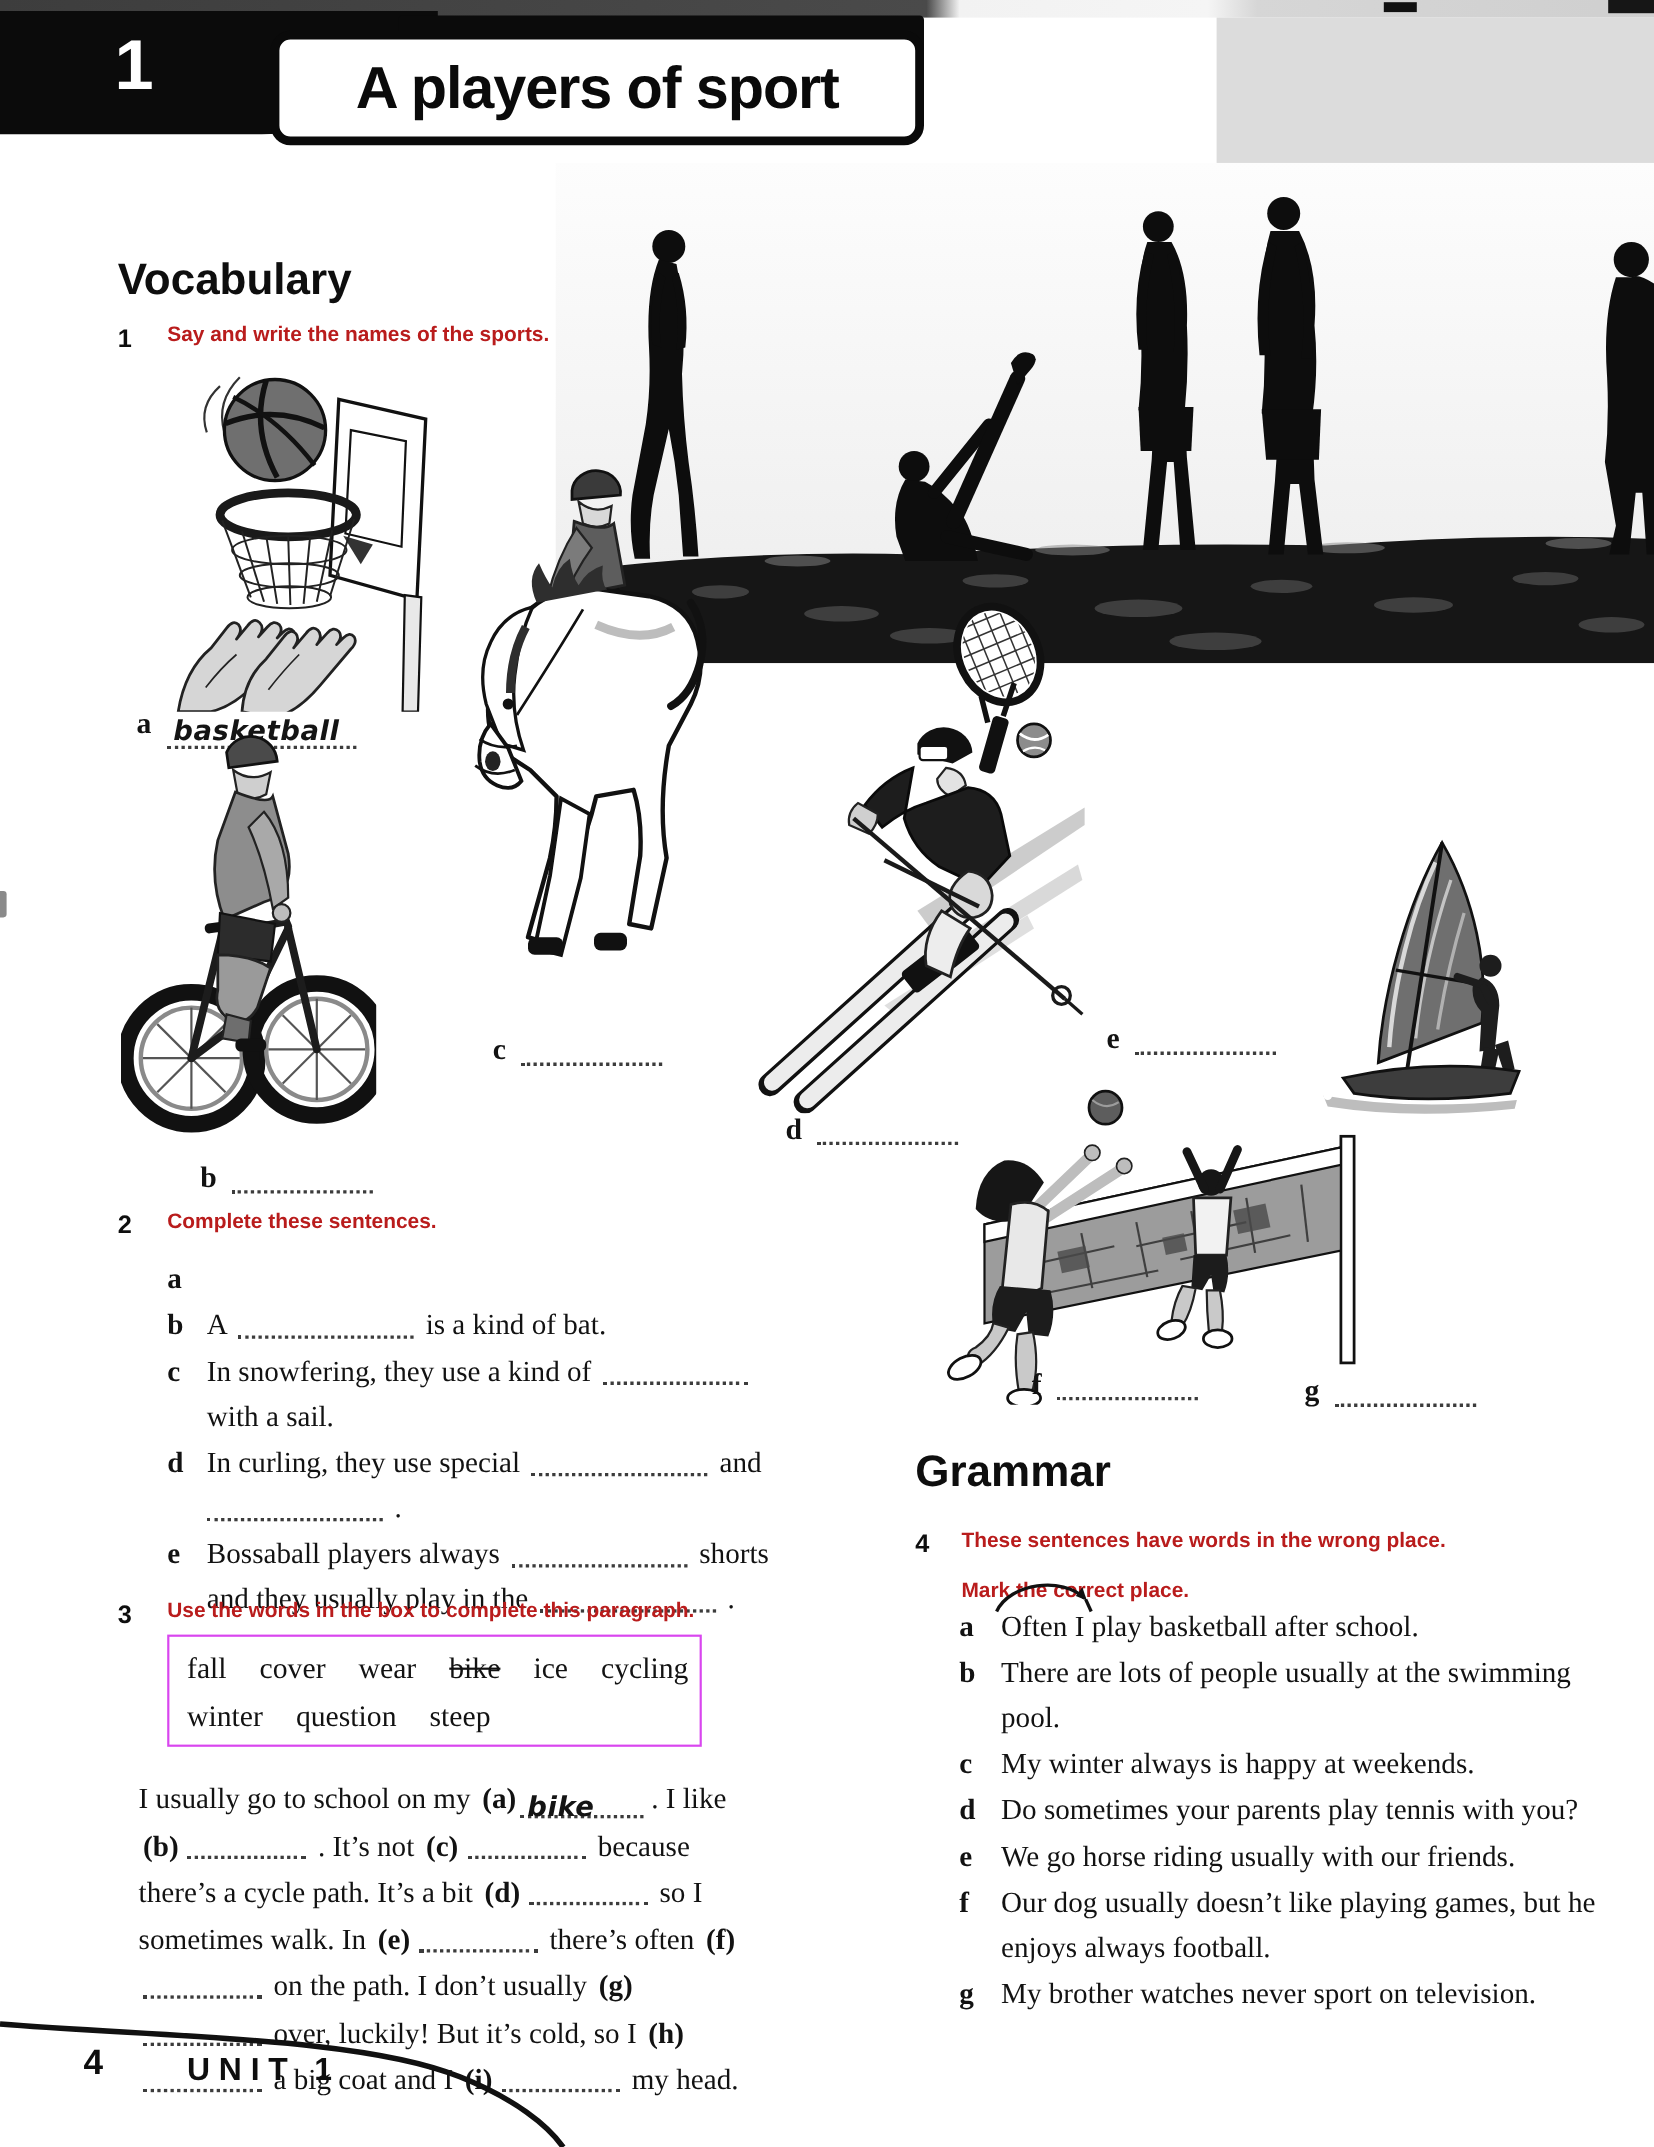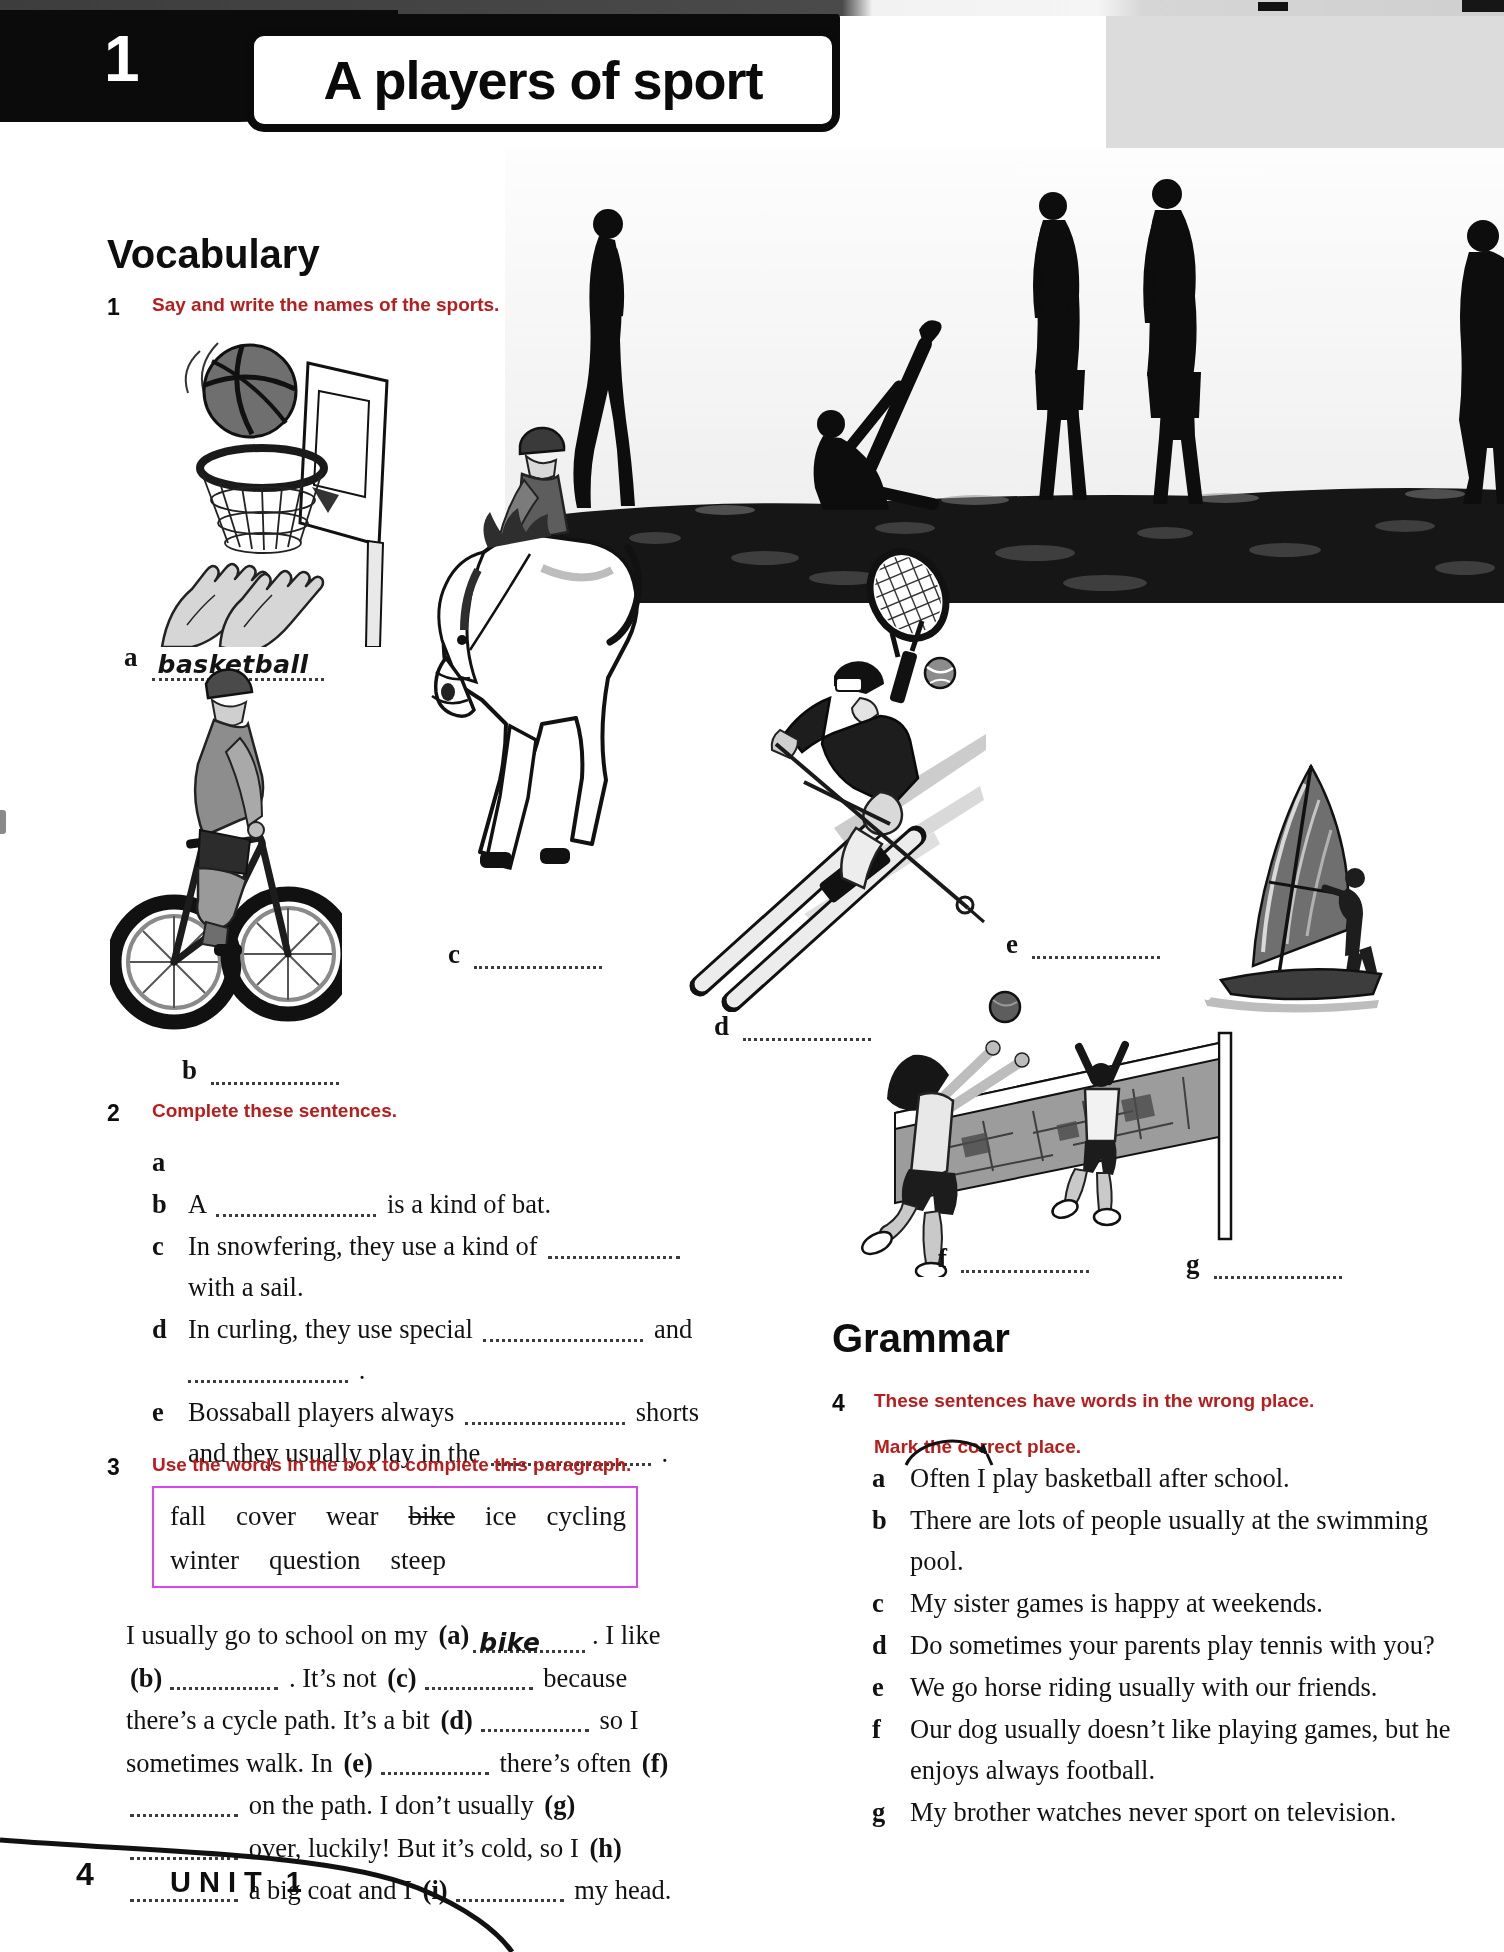--- a/index.html
+++ b/index.html
@@ -522,21 +522,21 @@
       </svg>
       <span class="ltr">a</span>
       <span>Often I play basketball after school.</span>
     </div>
     <div class="gr-item">
       <span class="ltr">b</span>
       <span>There are lots of people usually at the swimming pool.</span>
     </div>
     <div class="gr-item">
       <span class="ltr">c</span>
-      <span>My sister games is happy at weekends.</span>
+      <span>My winter always is happy at weekends.</span>
     </div>
     <div class="gr-item">
       <span class="ltr">d</span>
       <span>Do sometimes your parents play tennis with you?</span>
     </div>
     <div class="gr-item">
       <span class="ltr">e</span>
       <span>We go horse riding usually with our friends.</span>
     </div>
     <div class="gr-item">

